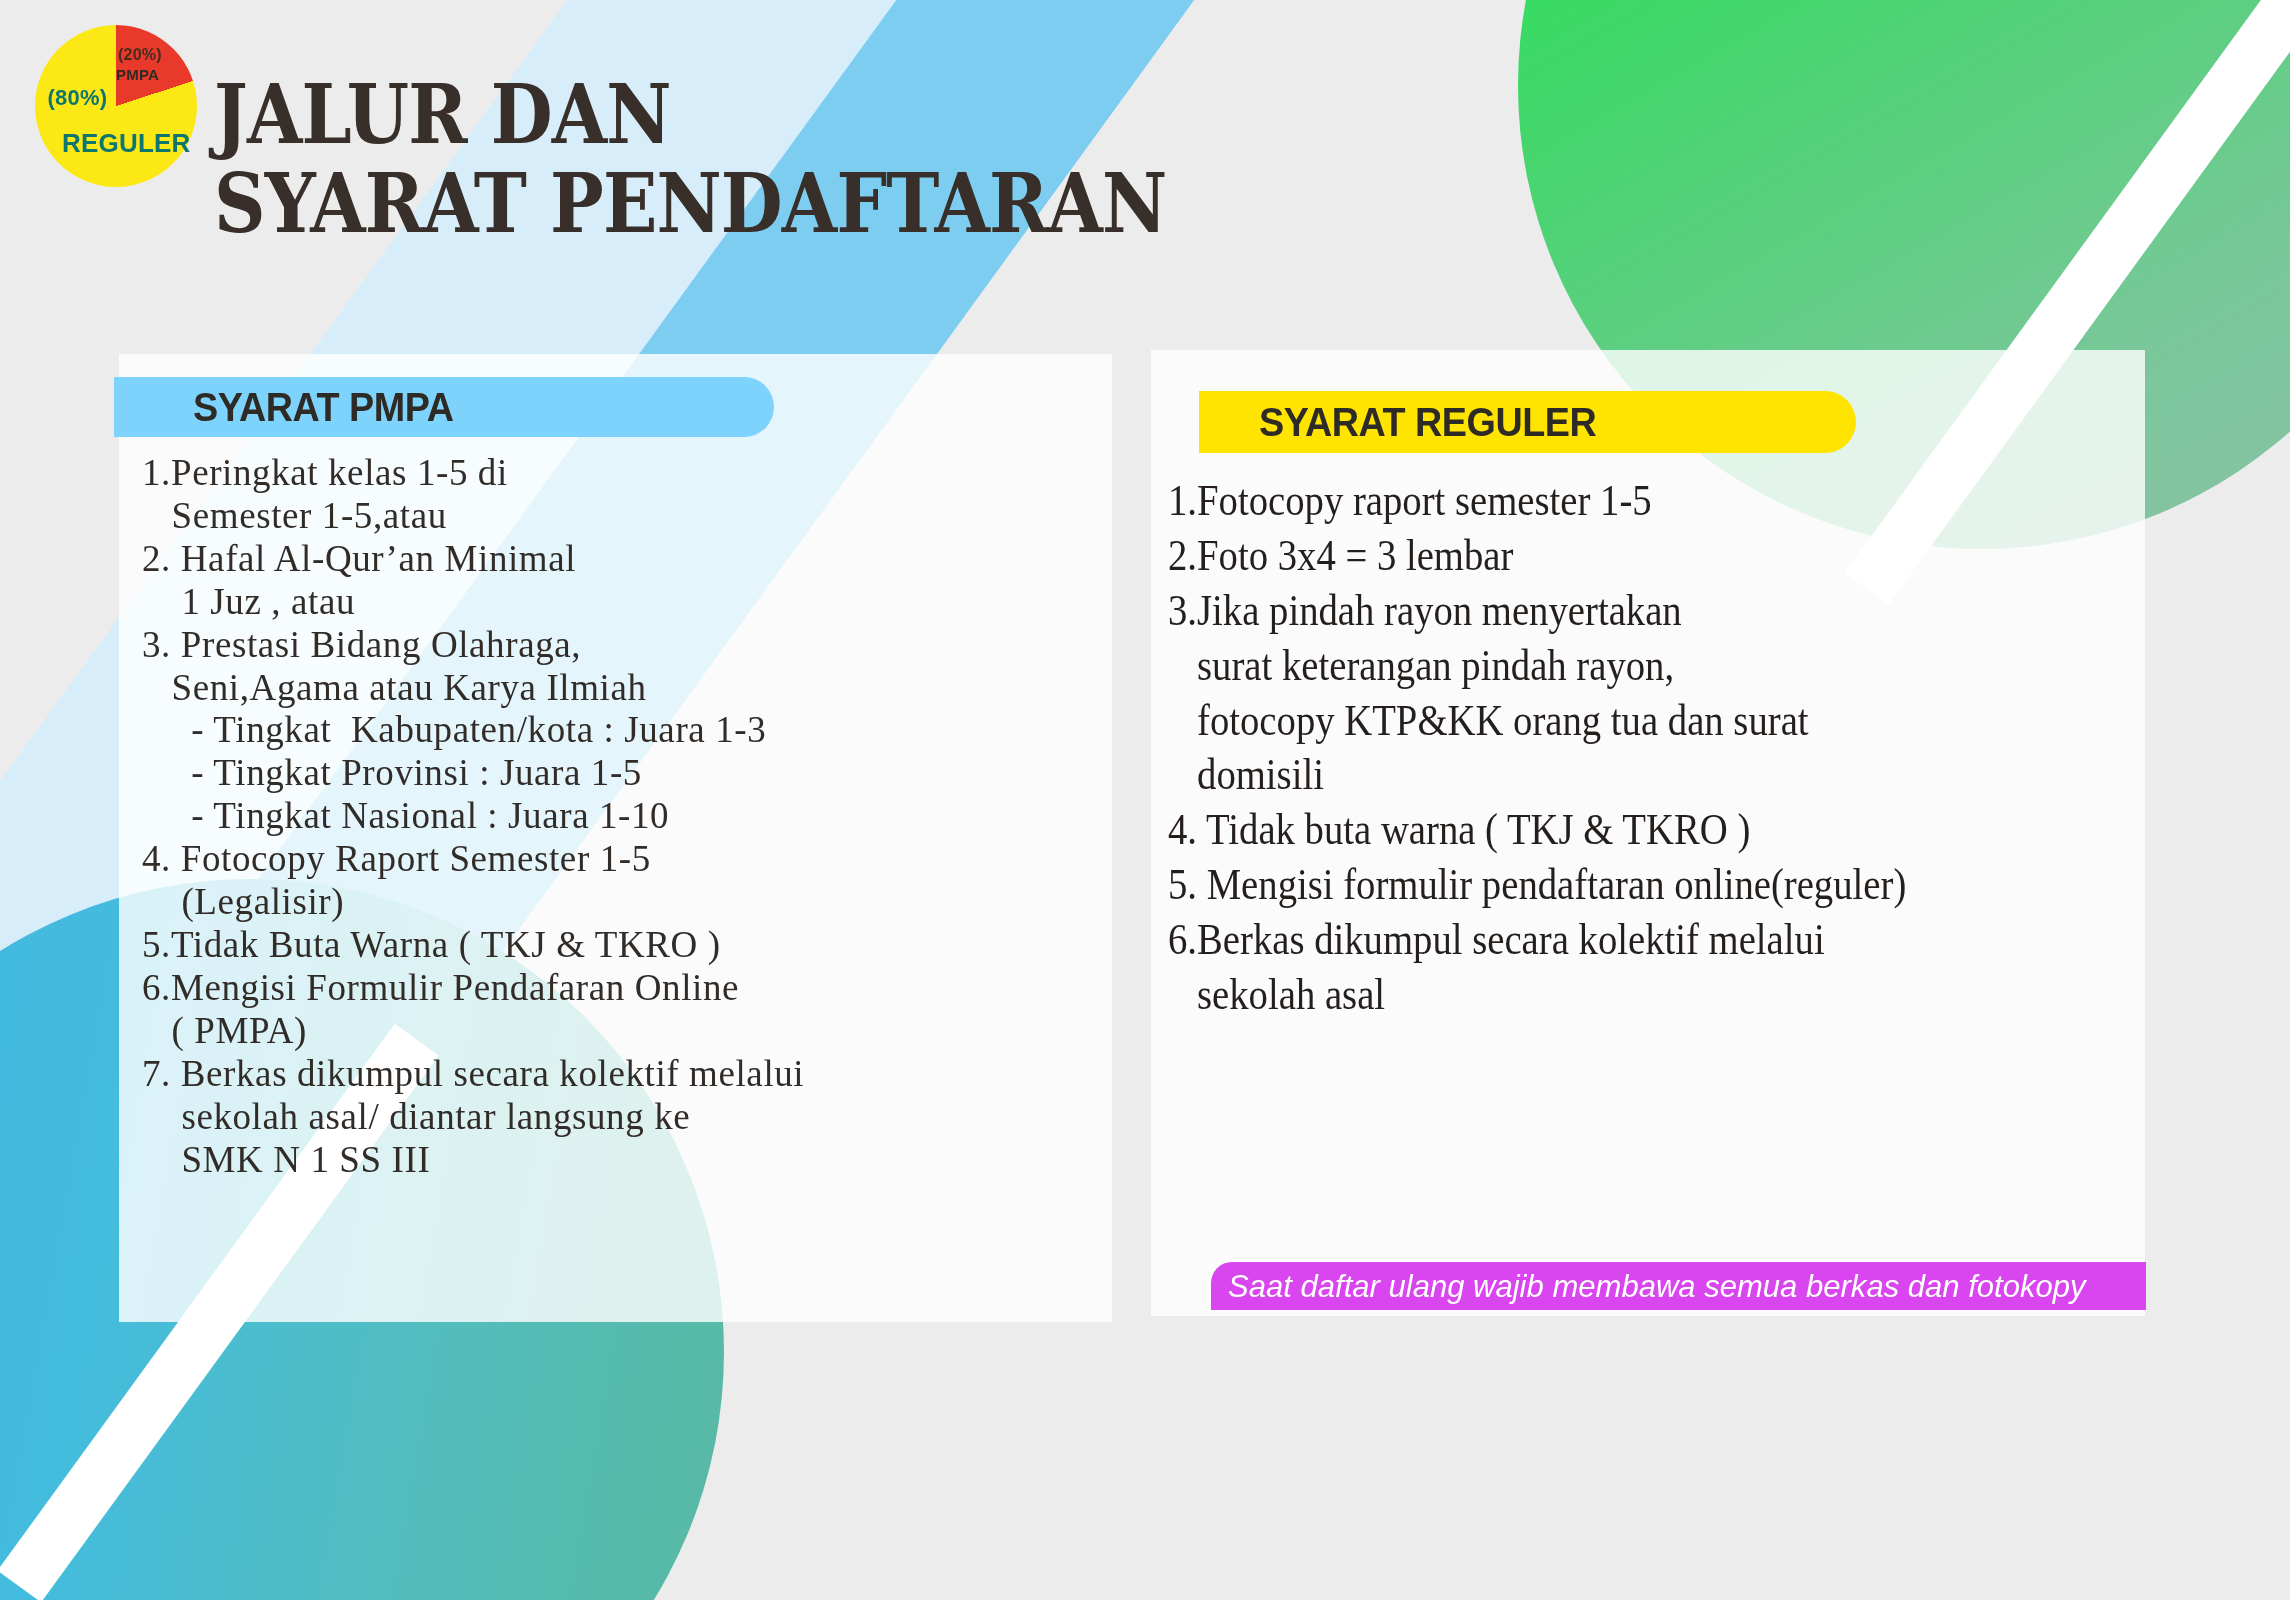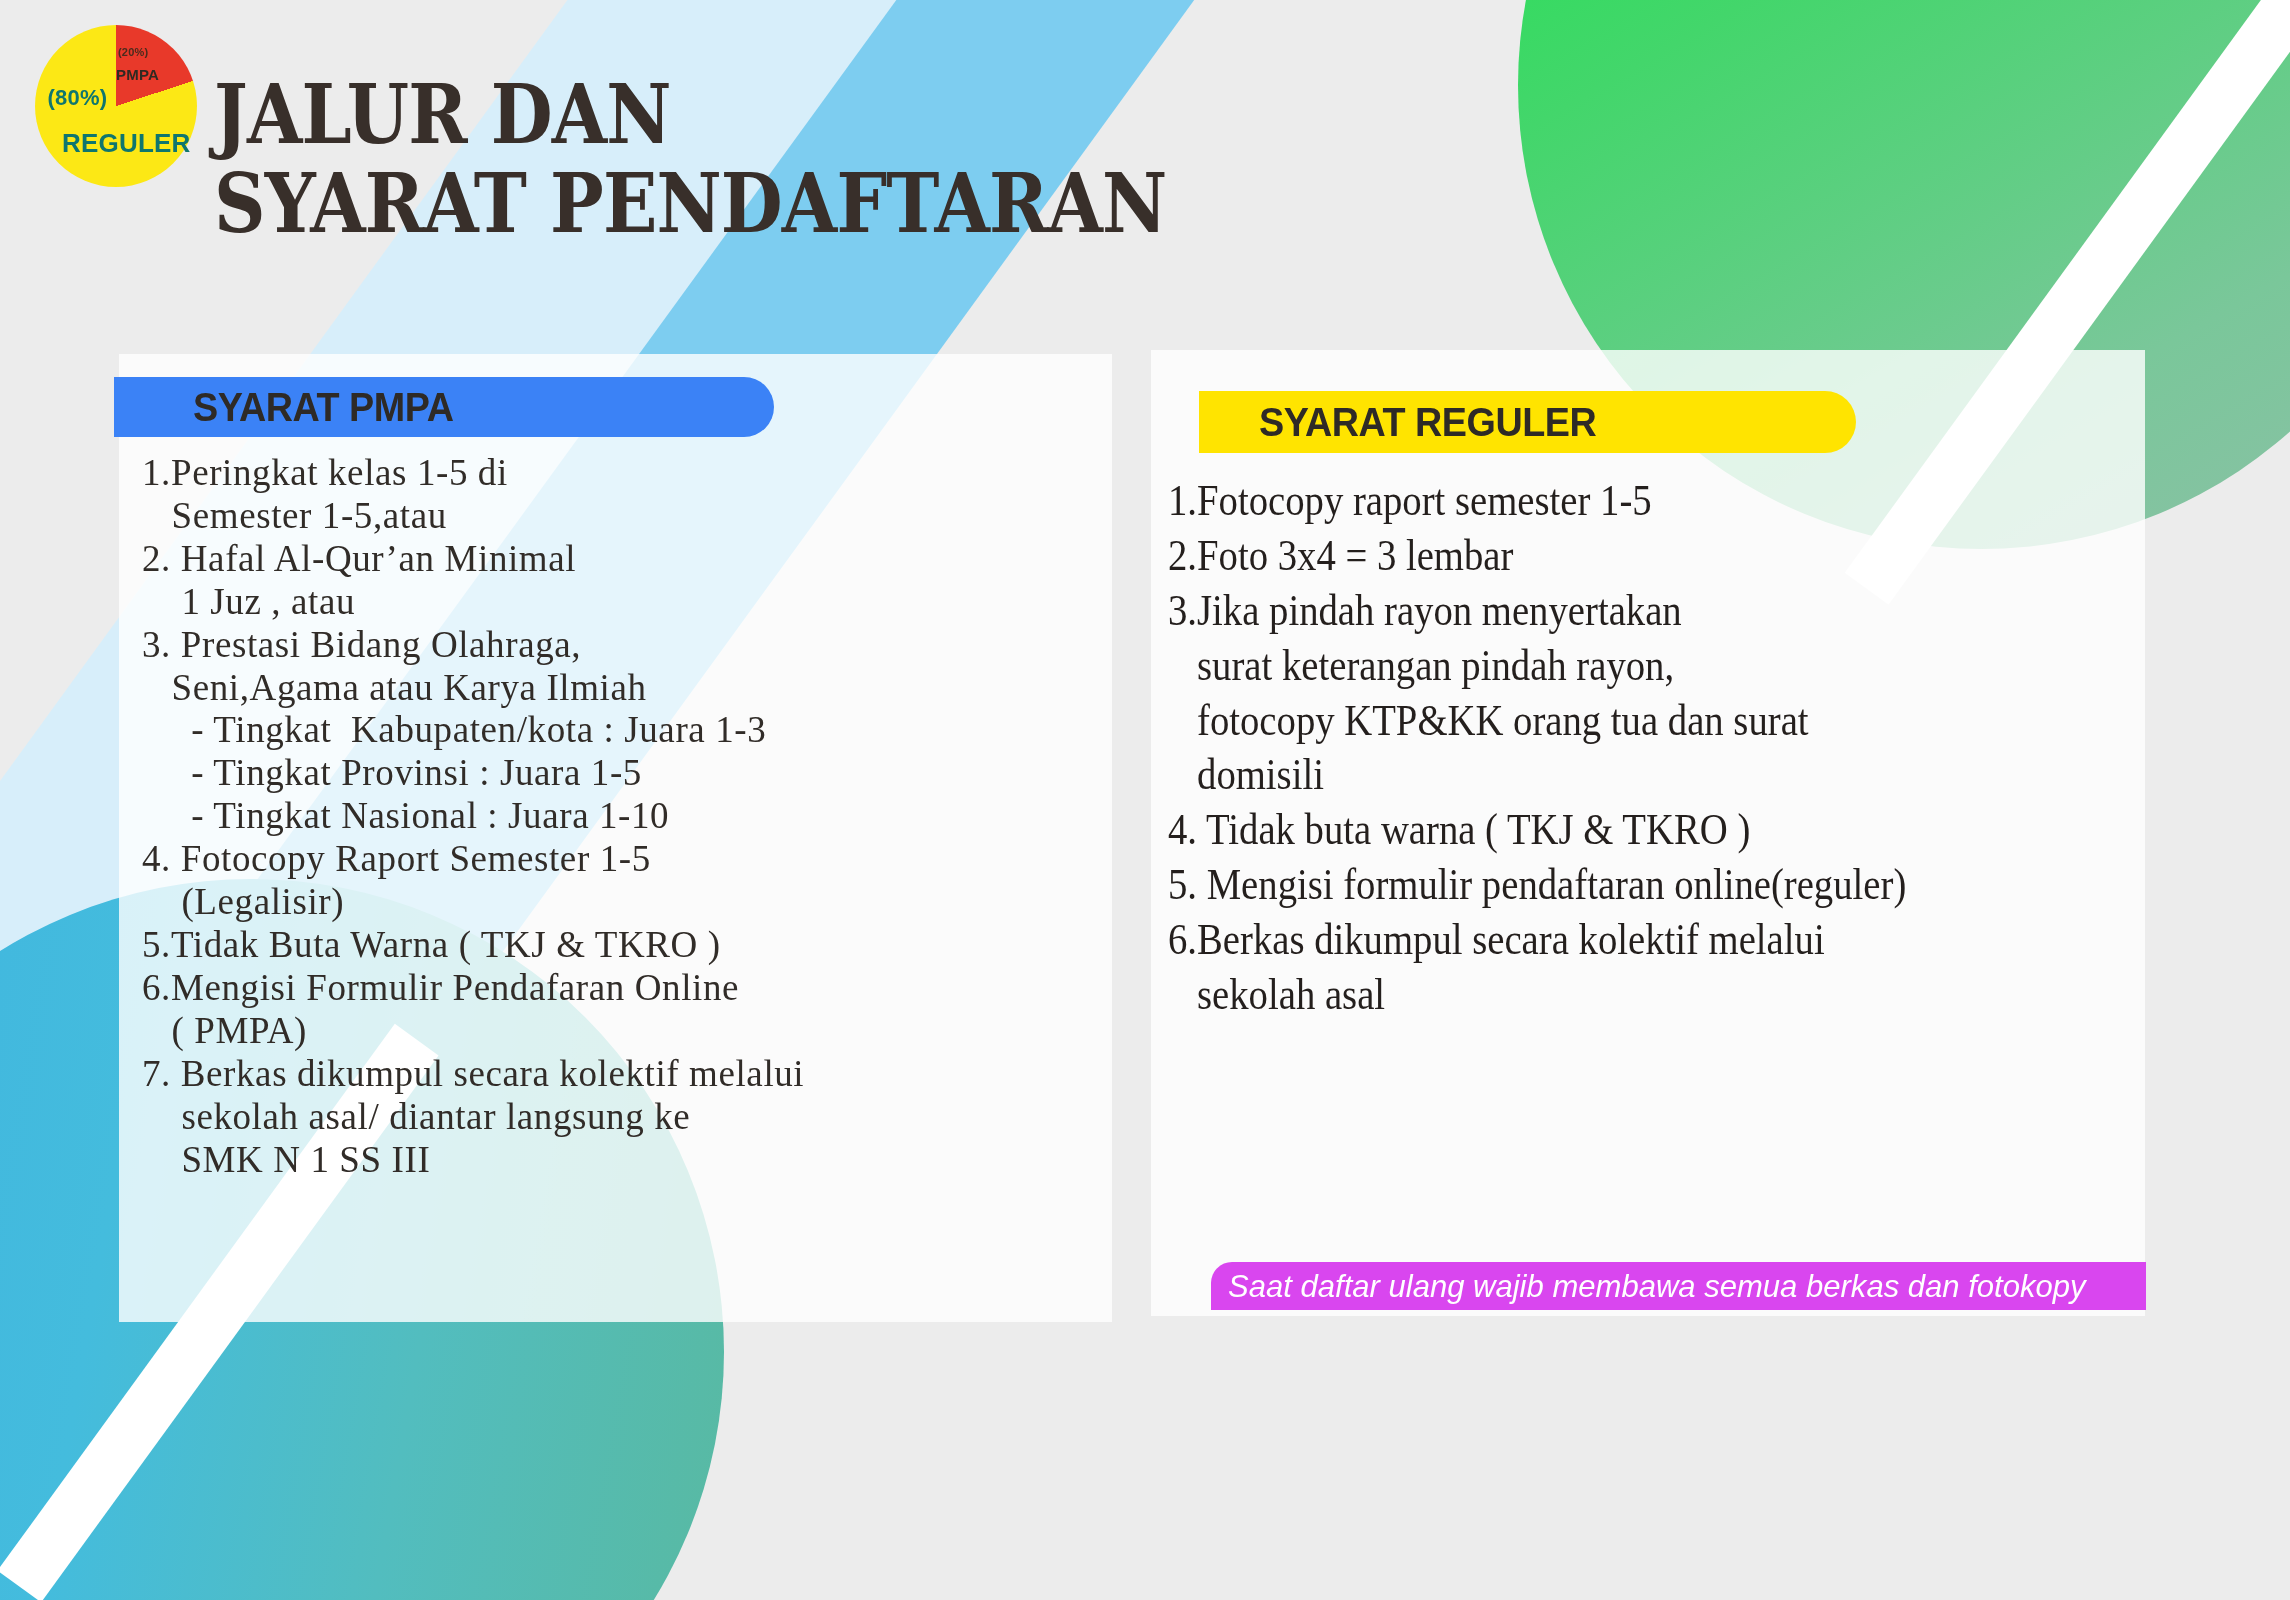--- a/index.html
+++ b/index.html
@@ -82,21 +82,21 @@
     border-radius: 50%;
     background: conic-gradient(#e8392a 0deg 72deg, #fce815 72deg 360deg);
   }
   .pie-label {
     position: absolute;
     color: #0f766e;
     font-weight: bold;
     letter-spacing: 0.2px;
     white-space: nowrap;
   }
-  .pie-pct-pmpa { left: 83px; top: 21px; font-size: 11px; color:#4a2b1d;}
+  .pie-pct-pmpa { left: 83px; top: 21px; font-size: 16px; color:#4a2b1d;}
   .pie-name-pmpa { left: 81px; top: 41px; font-size: 15px; color:#2f2a22;}
   .pie-pct-reg { left: 12.6px; top: 60px; font-size: 22px; }
   .pie-name-reg { left: 27px; top: 103px; font-size: 26px; }
 
   
   .headline {
     position: absolute;
     left: 214px;
     top: 75px;
     color: #382f2a;
@@ -133,21 +133,21 @@
     display: flex;
     align-items: center;
     border-radius: 0 33px 33px 0;
     box-sizing: border-box;
   }
   .pill-left {
     left: 114px;
     top: 377px;
     width: 660px;
     height: 60px;
-    background: #3b82f6;
+    background: #7dd3fc;
     padding-left: 79px;
   }
   .pill-right {
     left: 1151px;
     top: 391px;
     width: 657px;
     height: 62px;
     background: #ffe400;
     padding-left: 60px;
     margin-left: 48px;

